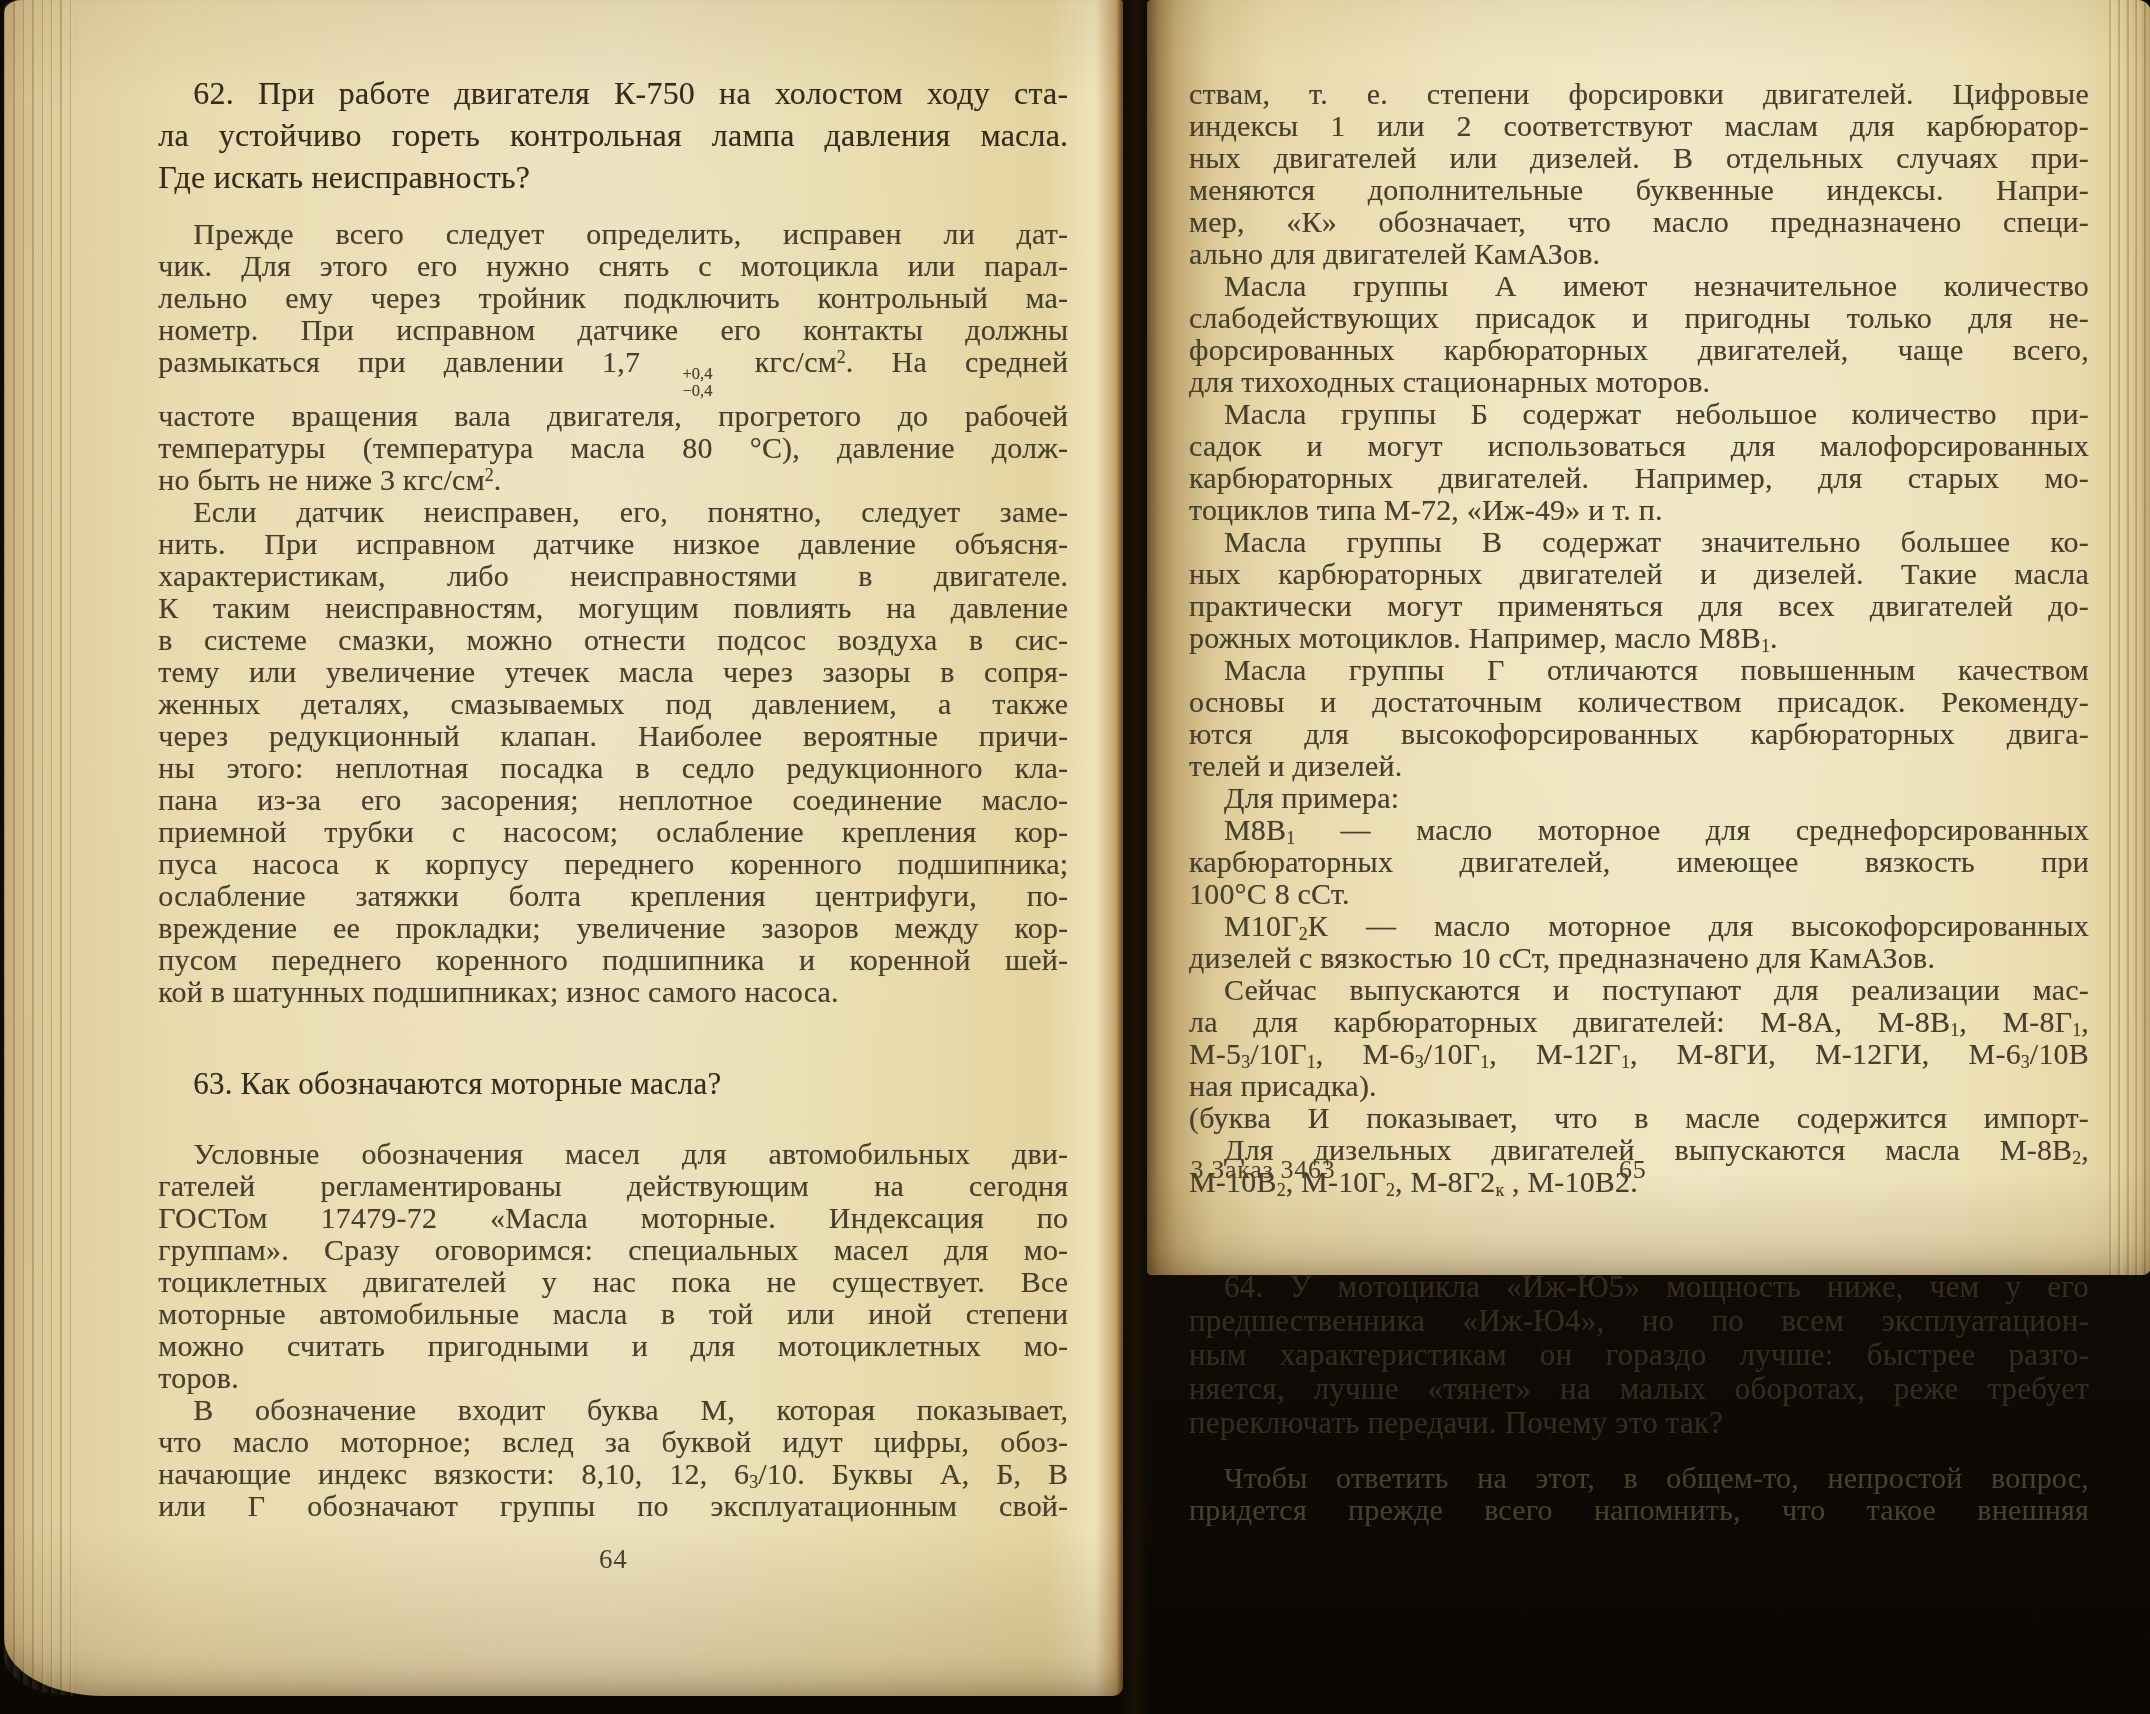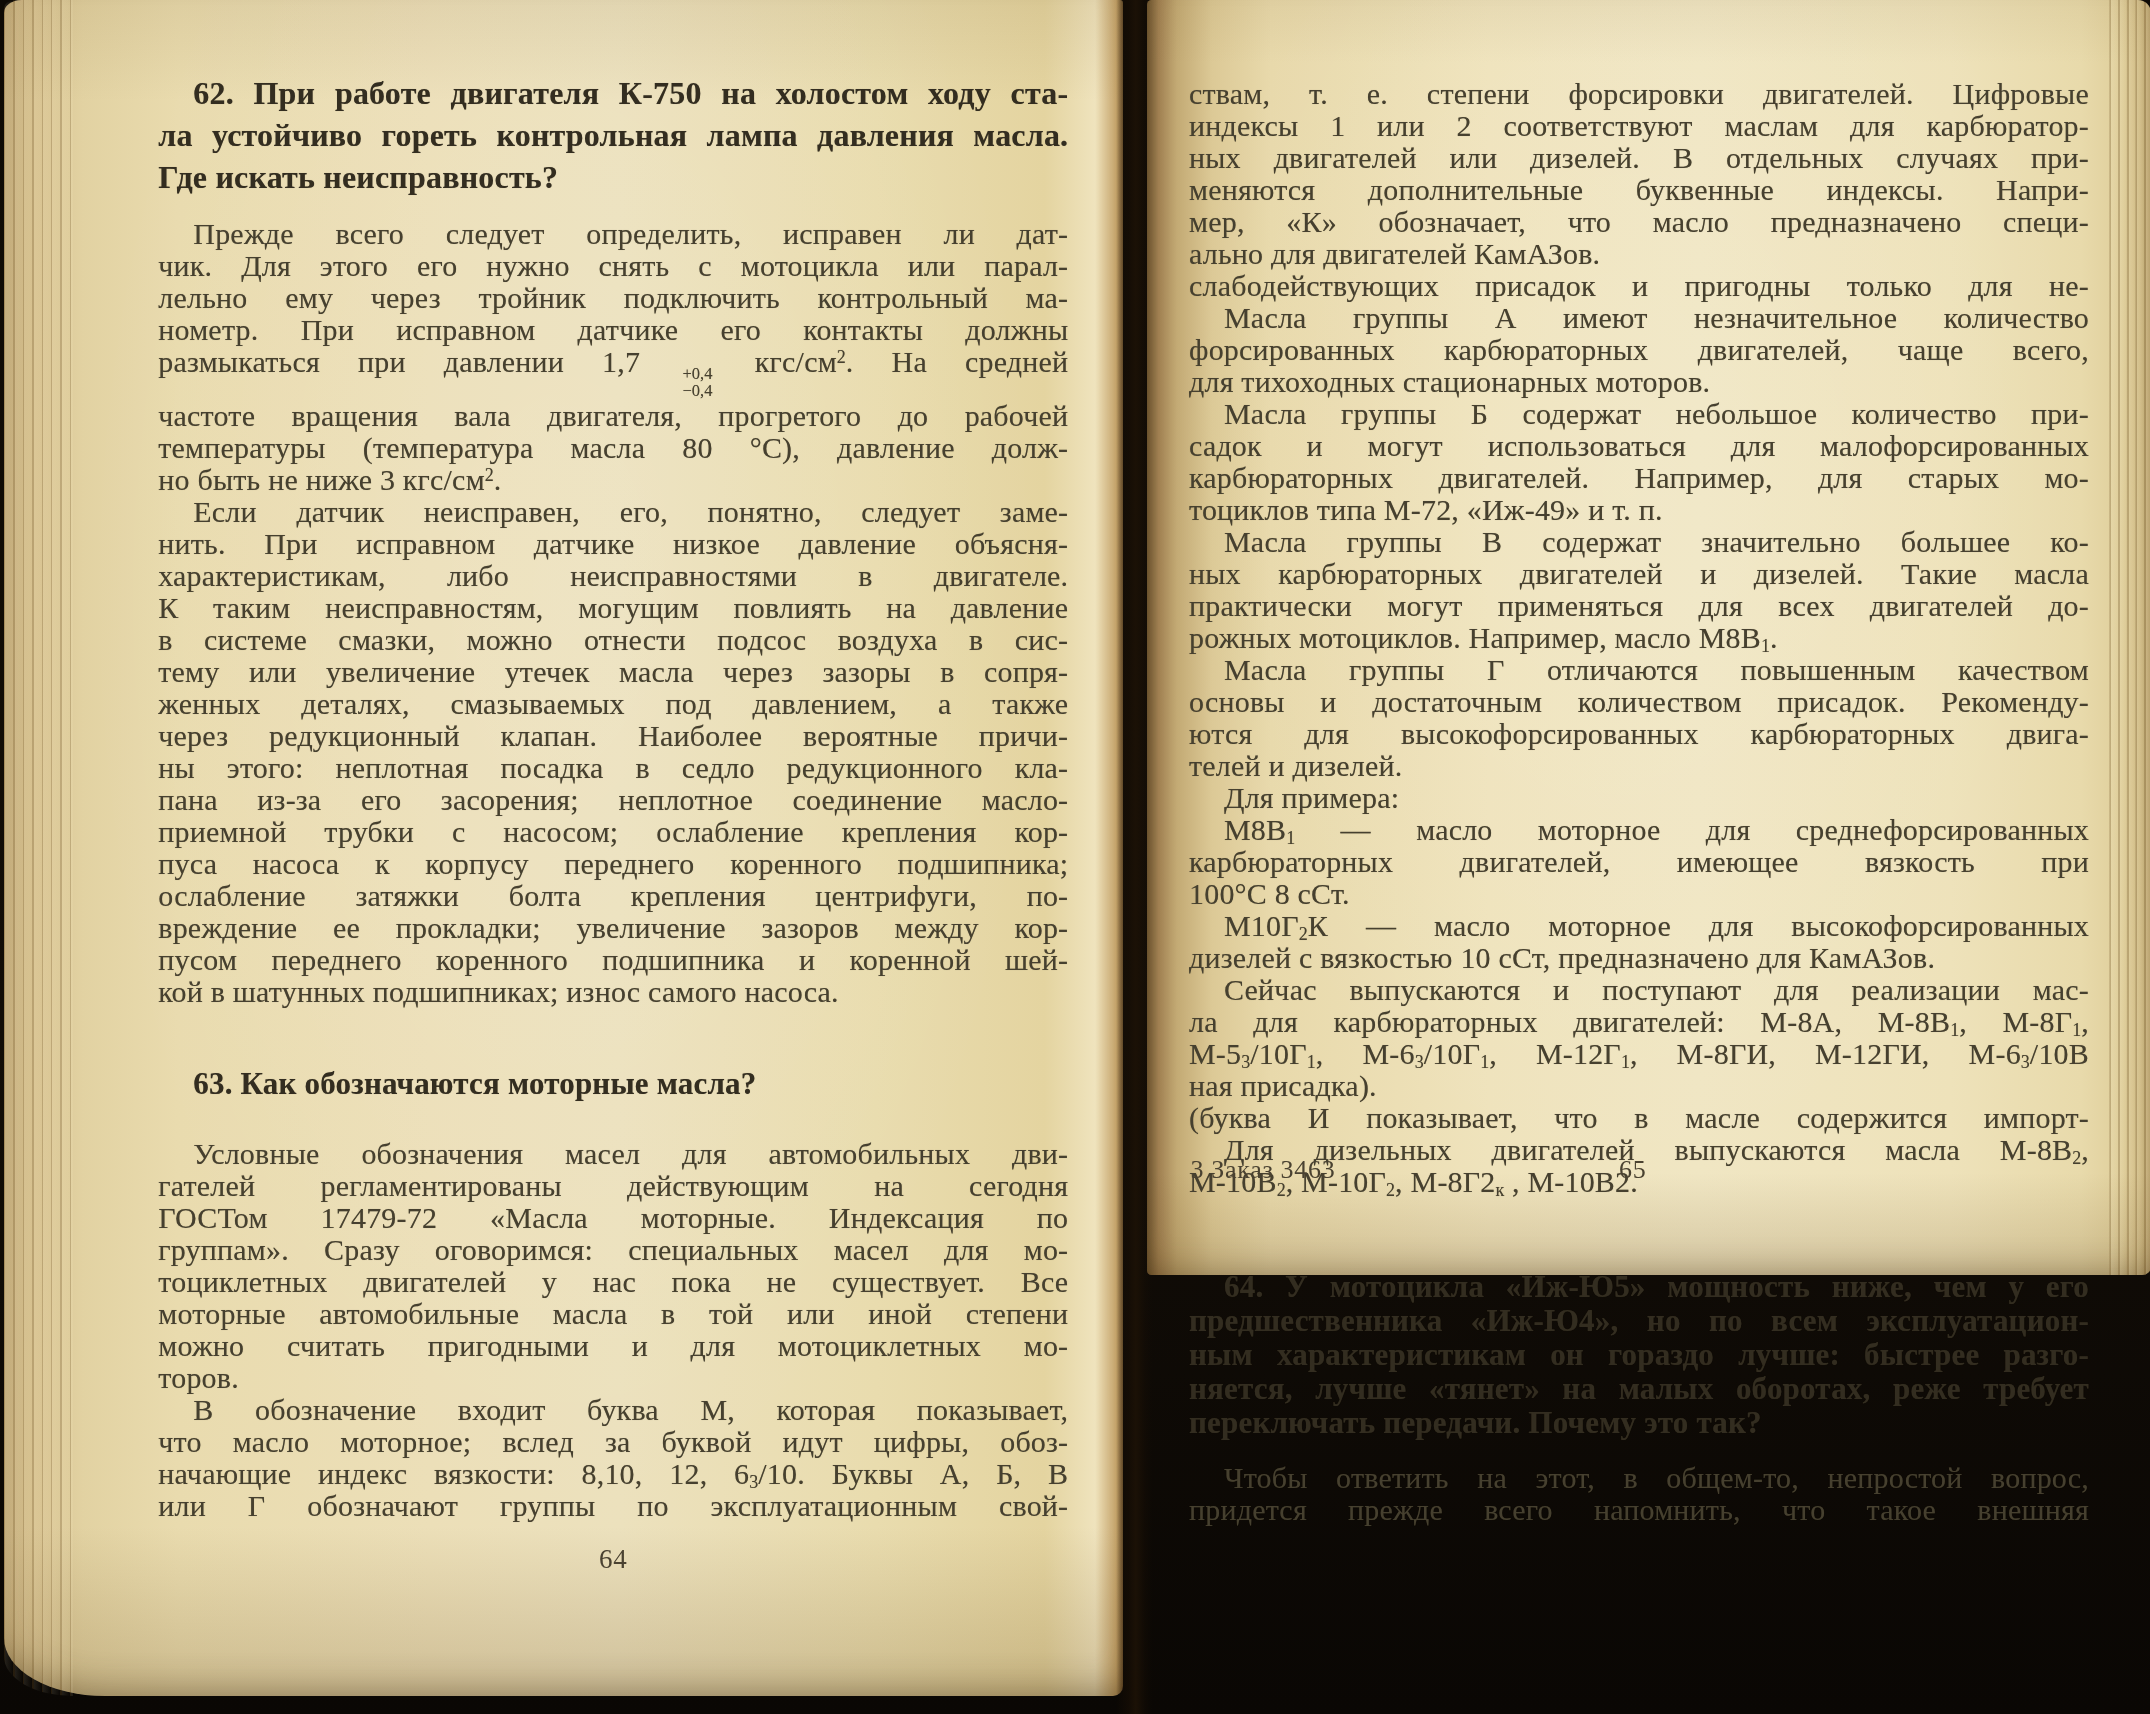--- a/index.html
+++ b/index.html
@@ -60,21 +60,21 @@
   .textcol-right{left:42px;top:0;width:900px;padding-top:78px;}
   .blk{margin:0;}
   .ln{
     font-size:30px;line-height:32px;letter-spacing:0.2px;
     text-align:justify;text-align-last:justify;
     white-space:normal;
     text-shadow:0 0 0.7px rgba(74,64,42,0.45);
   }
   .ln.last{text-align-last:left;}
   .ln.ind{padding-left:35px;}
-  .h .ln{font-weight:bold;color:#332d20;}
+  .h .ln{font-weight:normal;color:#332d20;}
   .h62 .ln{font-size:32px;line-height:42px;}
   .h63 .ln{font-size:31px;line-height:36px;}
   .h64 .ln{font-size:31px;line-height:34px;}
   .mt-p1{margin-top:20px;}
   .mt-h63{margin-top:58px;}
   .mt-p3{margin-top:36px;}
   .mt-h64{margin-top:72px;}
   .mt-p15{margin-top:21.6px;}
   sub,sup{font-size:0.60em;line-height:0;letter-spacing:0;}
   sub{vertical-align:-0.22em;}
@@ -165,22 +165,22 @@
     <div class="textcol textcol-right">
         <div class="blk p ">
           <div class="ln">ствам, т. е. степени форсировки двигателей. Цифровые</div>
           <div class="ln">индексы 1 или 2 соответствуют маслам для карбюратор-</div>
           <div class="ln">ных двигателей или дизелей. В отдельных случаях при-</div>
           <div class="ln">меняются дополнительные буквенные индексы. Напри-</div>
           <div class="ln">мер, «К» обозначает, что масло предназначено специ-</div>
           <div class="ln last">ально для двигателей КамАЗов.</div>
         </div>
         <div class="blk p ">
+          <div class="ln ind">Масла группы А имеют незначительное количество</div>
           <div class="ln">слабодействующих присадок и пригодны только для не-</div>
-          <div class="ln ind">Масла группы А имеют незначительное количество</div>
           <div class="ln">форсированных карбюраторных двигателей, чаще всего,</div>
           <div class="ln last">для тихоходных стационарных моторов.</div>
         </div>
         <div class="blk p ">
           <div class="ln ind">Масла группы Б содержат небольшое количество при-</div>
           <div class="ln">садок и могут использоваться для малофорсированных</div>
           <div class="ln">карбюраторных двигателей. Например, для старых мо-</div>
           <div class="ln last">тоциклов типа М-72, «Иж-49» и т. п.</div>
         </div>
         <div class="blk p ">

